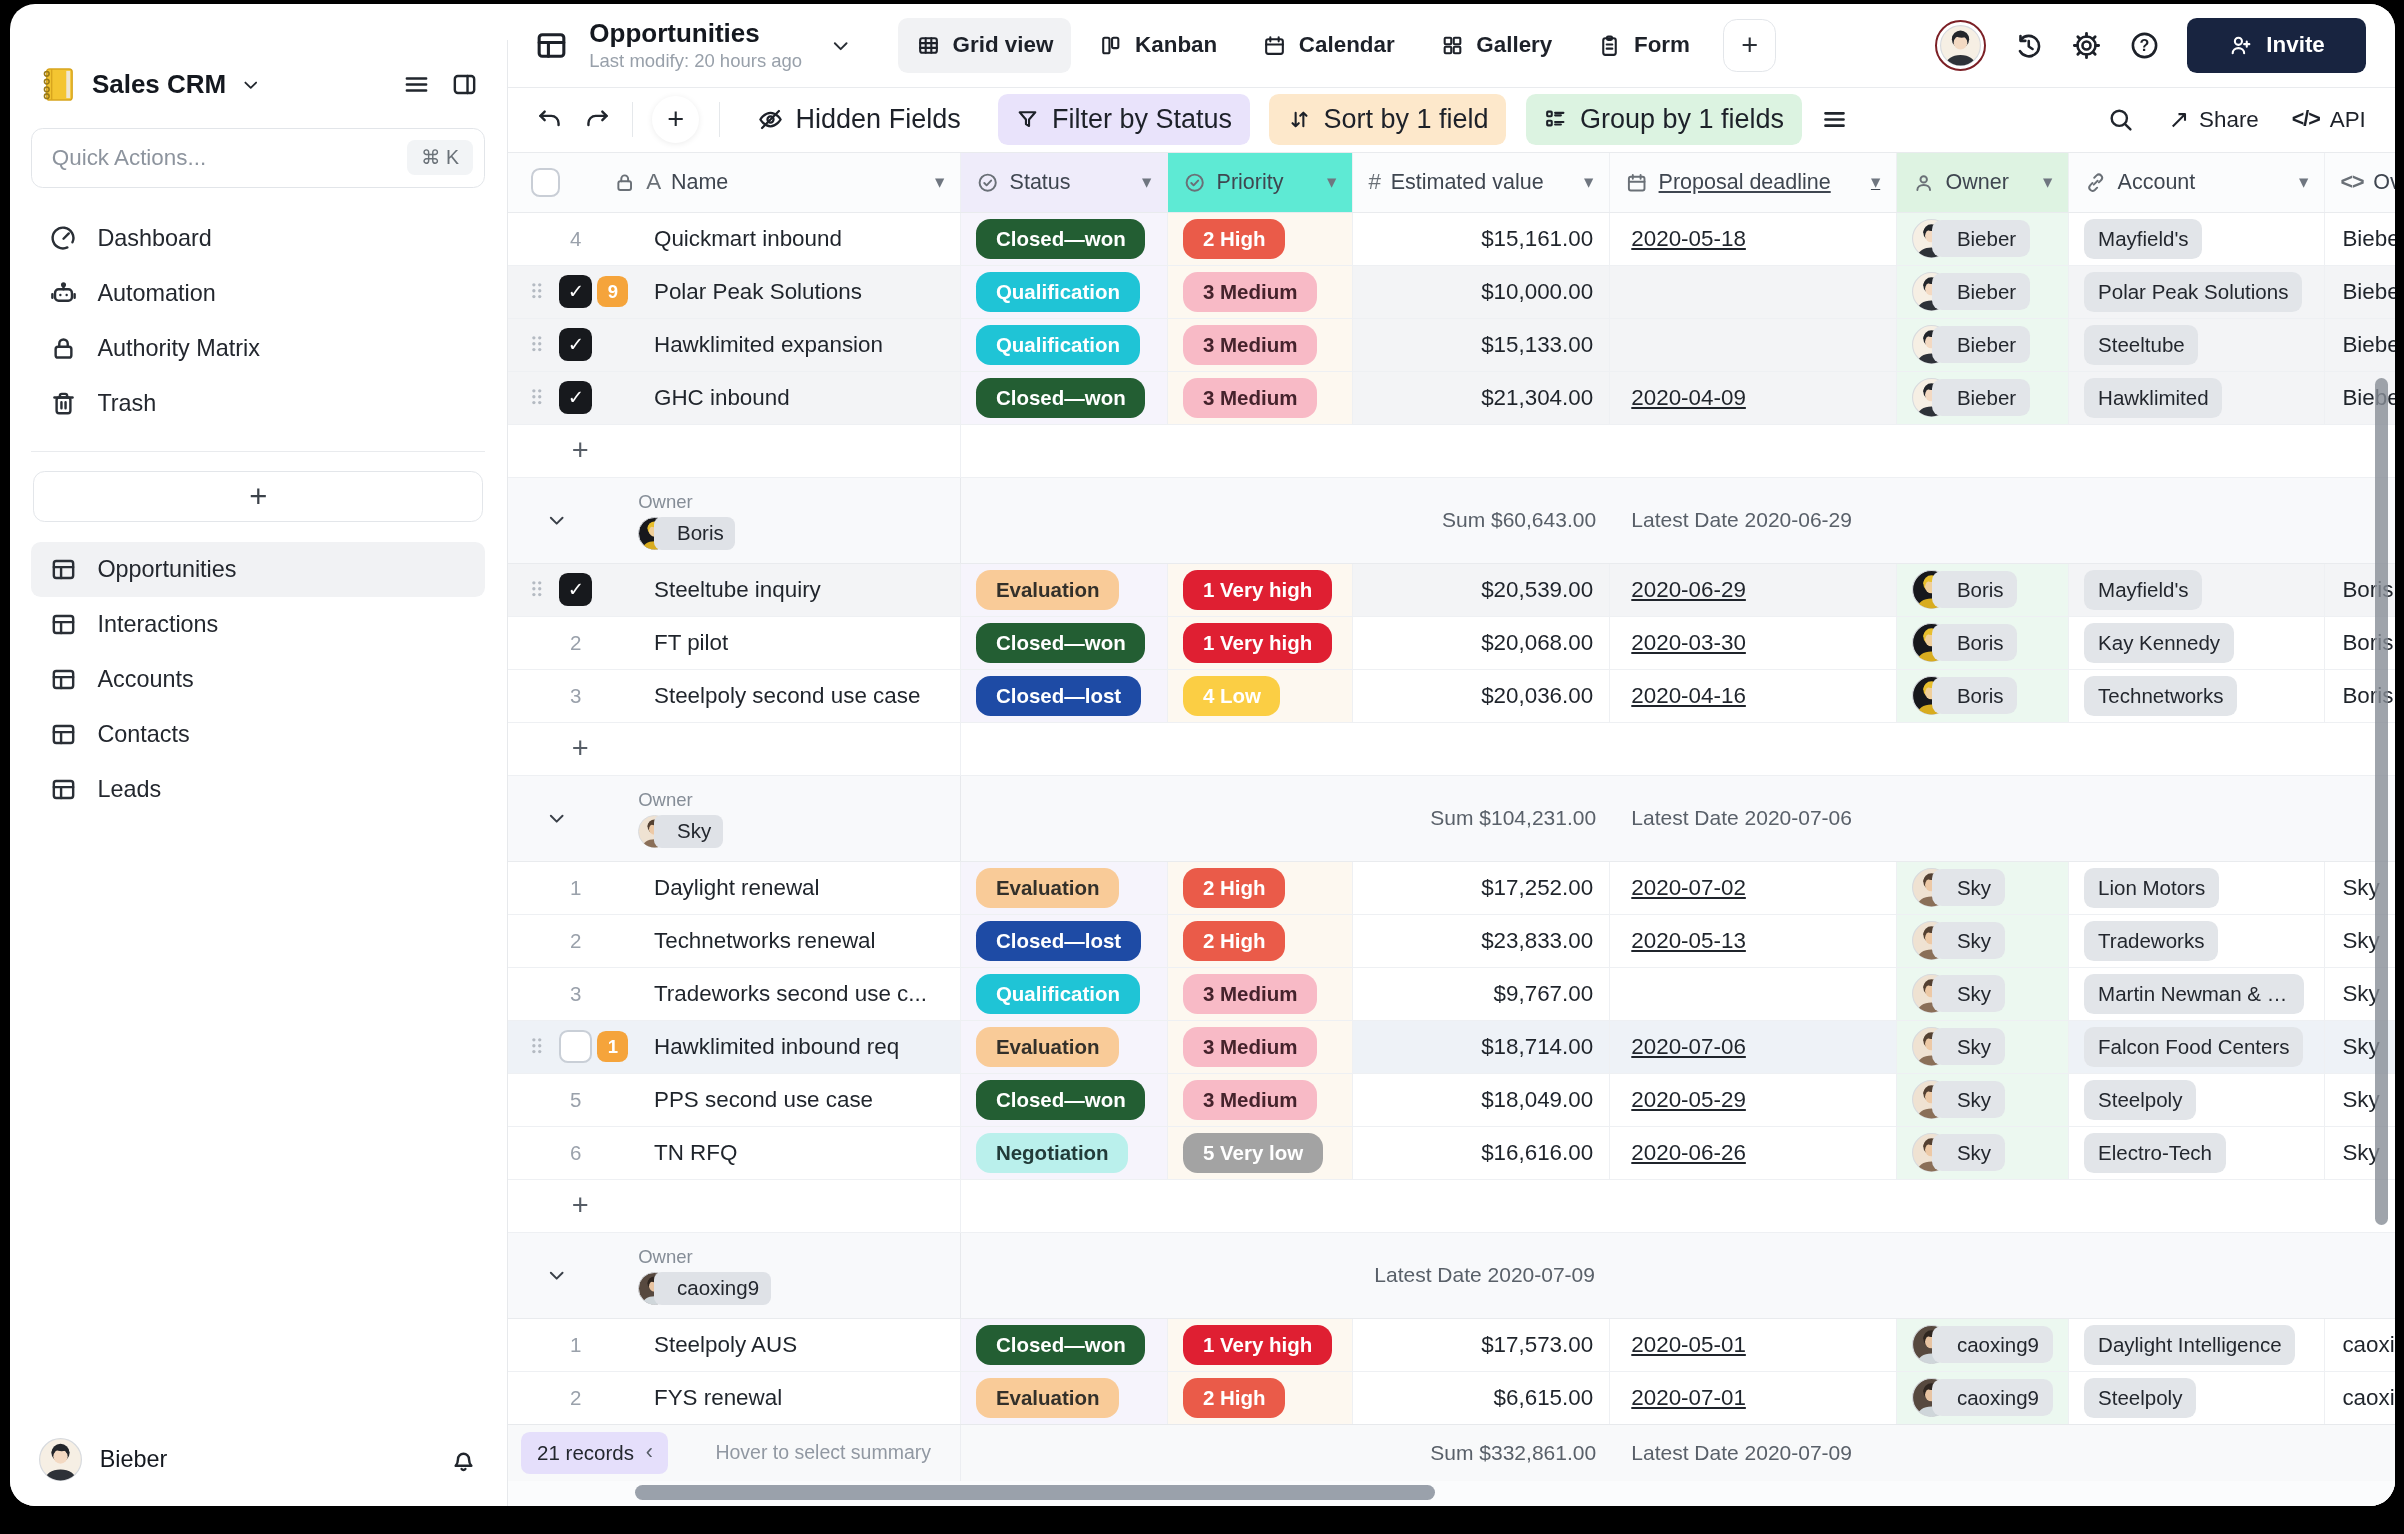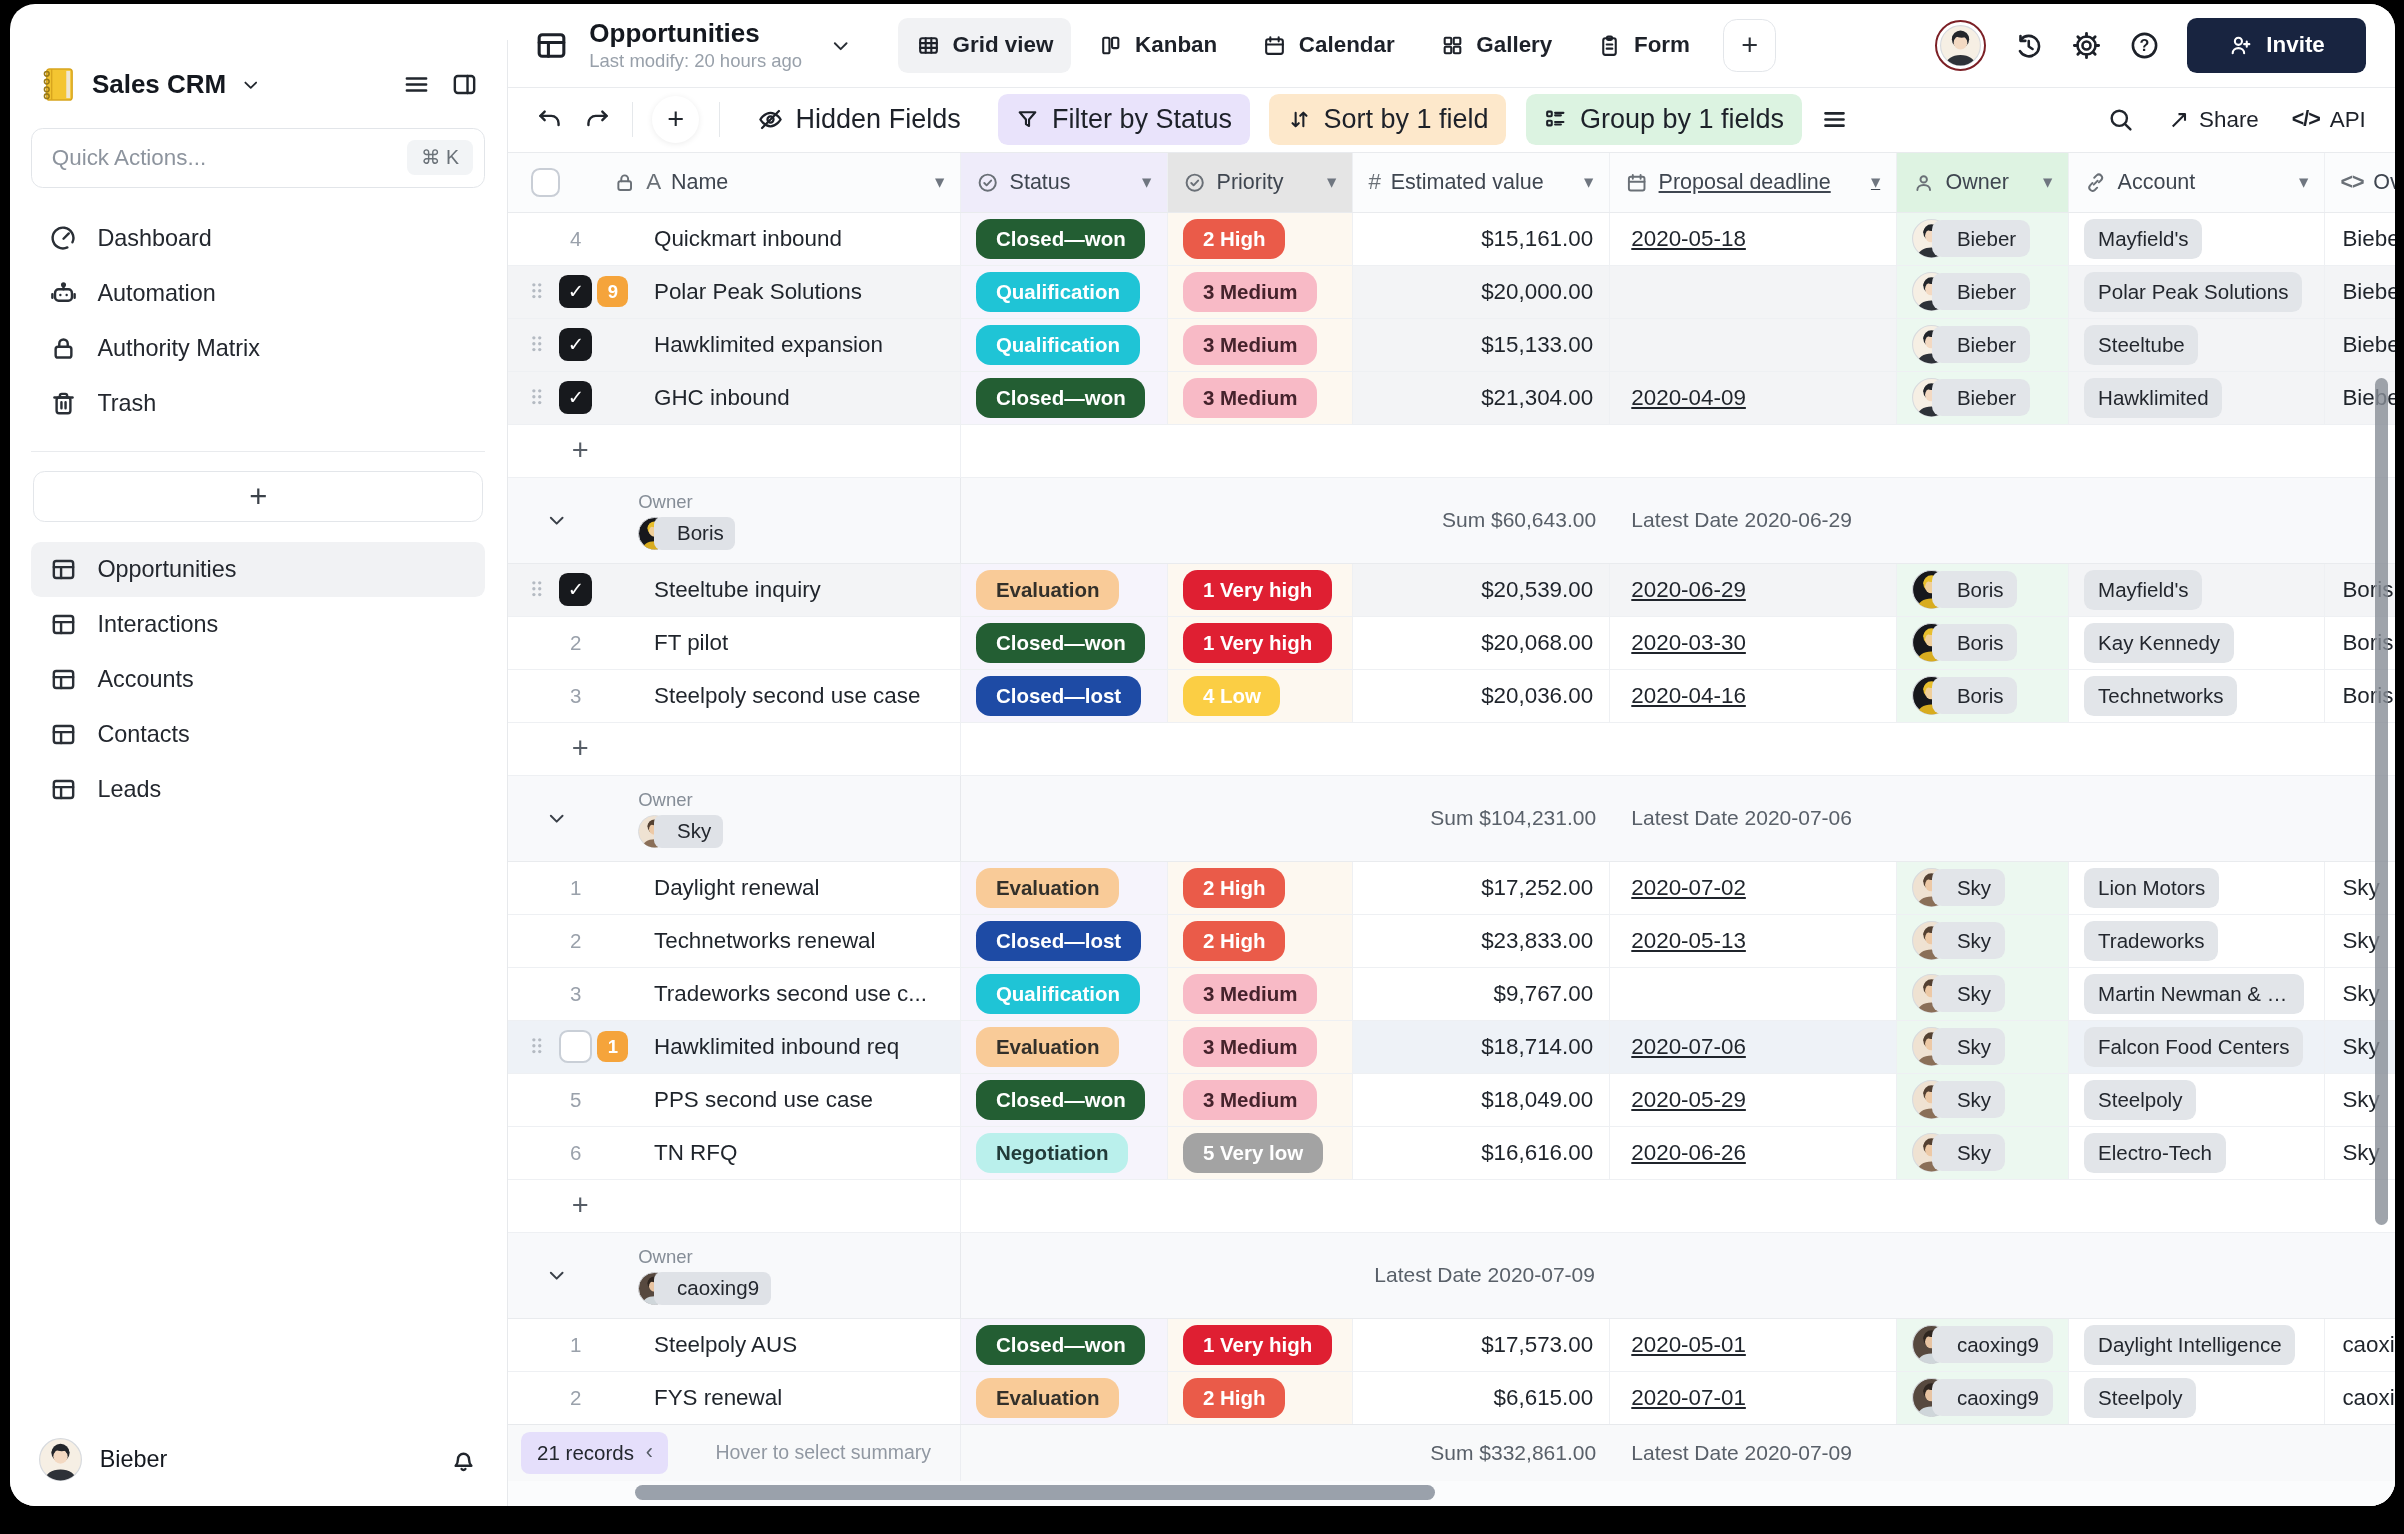--- a/index.html
+++ b/index.html
@@ -65,21 +65,21 @@
   .arrow-glyph { font-size: 25px; color:#1d2129; }
   .code-glyph { font-size: 21.5px; font-weight: 700; color:#1d2129; letter-spacing: -1px; }
 
   
   .thead { height: 60px; flex: none; display: flex; background: #fbfcfd; border-bottom: 1px solid #e9ebee; overflow: hidden; }
   .th { display: flex; align-items: center; gap: 9.8px; font-size: 21.5px; font-weight: 500; color: #3f4650; padding: 0 15.6px; border-right: 1px solid #eef0f3; flex: none; }
   .th .caret { margin-left: auto; color: #6f7680; font-size: 18.5px; }
   .th-ic { color:#6a7077; flex: none; }
   .c1 { width: 453px; } .c2 { width: 207px; } .c3 { width: 185px; } .c4 { width: 257px; }
   .c5 { width: 287px; text-decoration: underline; } .c6 { width: 172px; } .c7 { width: 256px; } .c8 { width: 117px; border-right: none !important; }
-  .th.c2 { background: #efecfa; } .th.c3 { background: #e5e5e5; } .th.c6 { background: #def3e2; }
+  .th.c2 { background: #efecfa; } .th.c3 { background: #5eead4; } .th.c6 { background: #def3e2; }
   .th.c1 { padding-left: 23.4px; }
   .hdr-cb { width: 29px; height: 29px; border: 2px solid #c9ced6; border-radius: 8.8px; background: #fff; margin-right: 43px; flex:none; cursor:pointer; }
   .a-glyph { font-size: 22.4px; color:#6a7077; font-weight: 500; }
 
   .tbody { flex: 1; overflow: hidden; position: relative; }
   .trow { height: 53px; display: flex; cursor: pointer; }
   .cell { border-right: 1px solid #eef0f3; border-bottom: 1px solid #eef0f3; display: flex; align-items: center; font-size: 22.4px; color: #1f242b; padding: 0 15.6px; flex: none; background: #fff; }
   .cell.tint2 { background: #f6f4fc; } .cell.tint3 { background: #fdf8f0; } .cell.tint6 { background: #ecf8f0; }
   .trow.sel .cell:not(.tint2):not(.tint3):not(.tint6) { background: #f3f4f6; }
   .trow.hov .cell:not(.tint2):not(.tint3):not(.tint6) { background: #eef2f7; }
@@ -625,21 +625,21 @@
               <span class="badge">9</span>
             </span>
             <span class="rname">Polar Peak Solutions</span>
           </div>
     <div class="cell c2 tint2">
             <span class="pill" style="background:#1fc4d6;color:#ffffff">Qualification</span>
           </div>
     <div class="cell c3 tint3">
             <span class="pill" style="background:#f8bac6;color:#45232c">3 Medium</span>
           </div>
-    <div class="cell c4">$20,000.00</div>
+    <div class="cell c4">$10,000.00</div>
     <div class="cell c5"></div>
     <div class="cell c6 tint6">
             <span class="ochip">
               <svg width="39" height="39" viewBox="0 0 36 36">
     <clipPath id="cpBieber40">
                   <circle cx="18" cy="18" r="17.5"></circle>
                 </clipPath>
     <circle cx="18" cy="18" r="17.5" fill="#f6efe4" stroke="#d7dade" stroke-width="1"></circle>
     <g clip-path="url(#cpBieber40)">
       <circle cx="18" cy="12.5" r="7.6" fill="#23262b"></circle>

